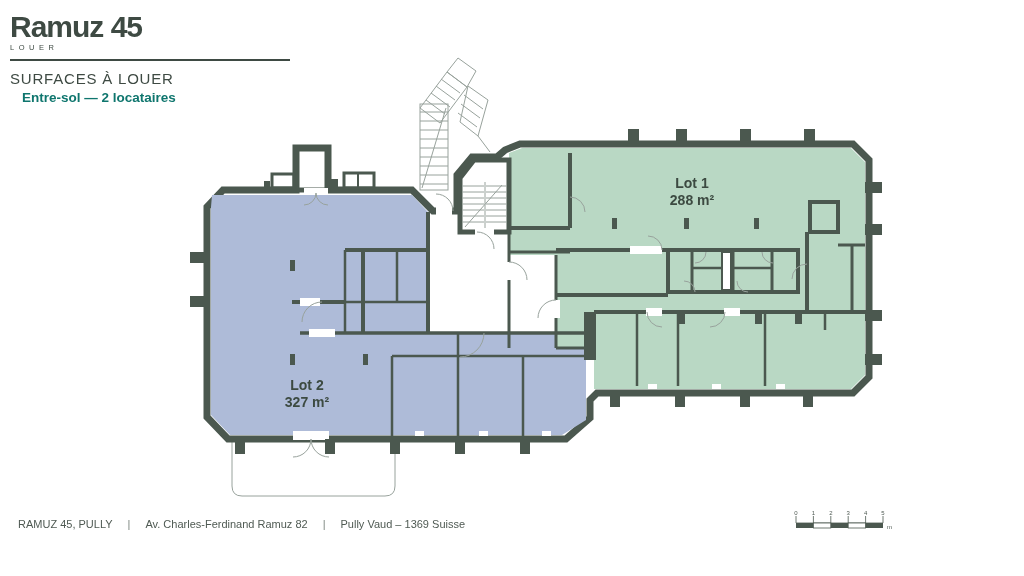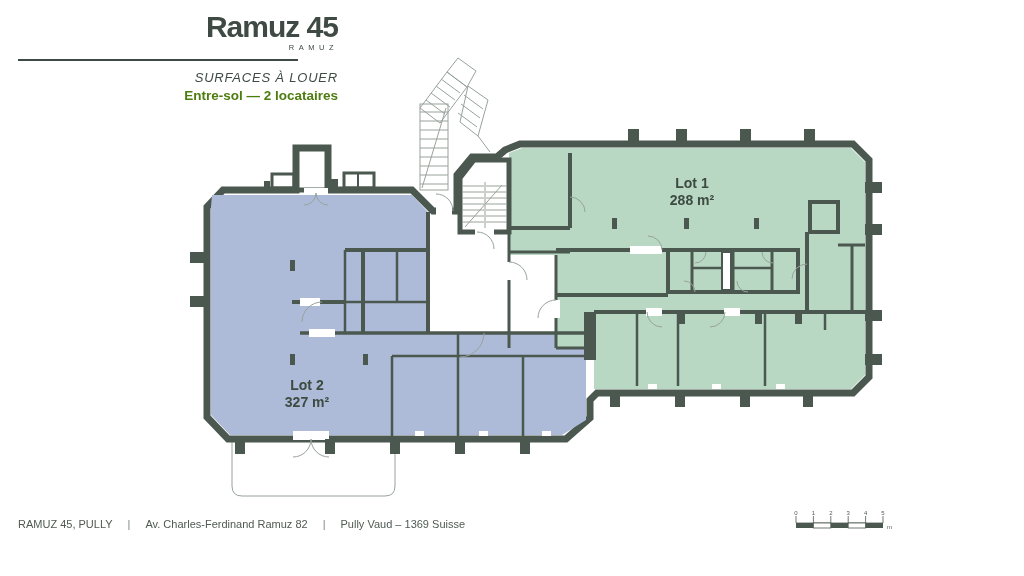--- a/index.html
+++ b/index.html
@@ -1,24 +1,24 @@
 <!DOCTYPE html>
 <html><head>
 <meta charset="utf-8">
 <style>
   html,body{margin:0;padding:0;background:#fff;}
   .page{position:relative;width:1024px;height:576px;background:#ffffff;overflow:hidden;
         font-family:"Liberation Sans",sans-serif;color:#3e4a43;}
   
-  .header{position:absolute;left:18px;top:12px;width:320px;text-align:right;}
+  .header{position:absolute;left:10px;top:12px;width:320px;}
   .brand-word{display:block;font-weight:bold;font-size:30px;line-height:30px;letter-spacing:-1px;color:#3e4a43;}
   .brand-city{display:block;font-size:7.5px;letter-spacing:4.5px;color:#3e4a43;margin-top:1px;}
   .rule{width:280px;height:2px;background:#3e4a43;margin:7px 0 9px 0;}
-  .surtitle{font-size:13px;letter-spacing:0.8px;color:#3e4a43;font-style:italic;}
-  .title{font-size:13.5px;font-weight:bold;margin:3px 0 0 0;color:#4d7c0f;}
+  .surtitle{font-size:15px;letter-spacing:0.8px;color:#3e4a43;}
+  .title{font-size:13.5px;font-weight:bold;margin:3px 0 0 12px;color:#0f766e;}
   
   .plan{position:absolute;left:0;top:0;width:1024px;height:576px;}
   .plan .wall{stroke:#4b584f;fill:none;}
   .plan .fillwall{fill:#4b584f;stroke:none;}
   .plan .thin{stroke:#98a29c;stroke-width:1;fill:none;}
   .plan text{font-family:"Liberation Sans",sans-serif;}
   .lot-label{font-weight:bold;font-size:14px;fill:#3c4a41;text-anchor:middle;}
   
   .footer{position:absolute;left:18px;top:518px;display:flex;align-items:flex-end;gap:15px;
           font-size:11px;color:#4f5a53;}
@@ -27,21 +27,21 @@
   .scalebar text{font-size:6px;fill:#4f5a53;font-family:"Liberation Sans",sans-serif;}
 </style>
 </head>
 <body>
 
 <div class="page">
 
   <div class="header">
     <div>
       <span class="brand-word">Ramuz 45</span>
-      <span class="brand-city">RAMUZ</span>
+      <span class="brand-city">LOUER</span>
     </div>
     <div class="rule"></div>
     <div class="surtitle">SURFACES À LOUER</div>
     <div class="title">Entre-sol — 2 locataires</div>
   </div>
 
   <svg class="plan" viewBox="0 0 1024 576" aria-label="floor plan">
 
     <g>
       <path class="thin" d="M 232,440 L 232,486 Q 232,496 242,496 L 385,496 Q 395,496 395,486 L 395,440"></path>

